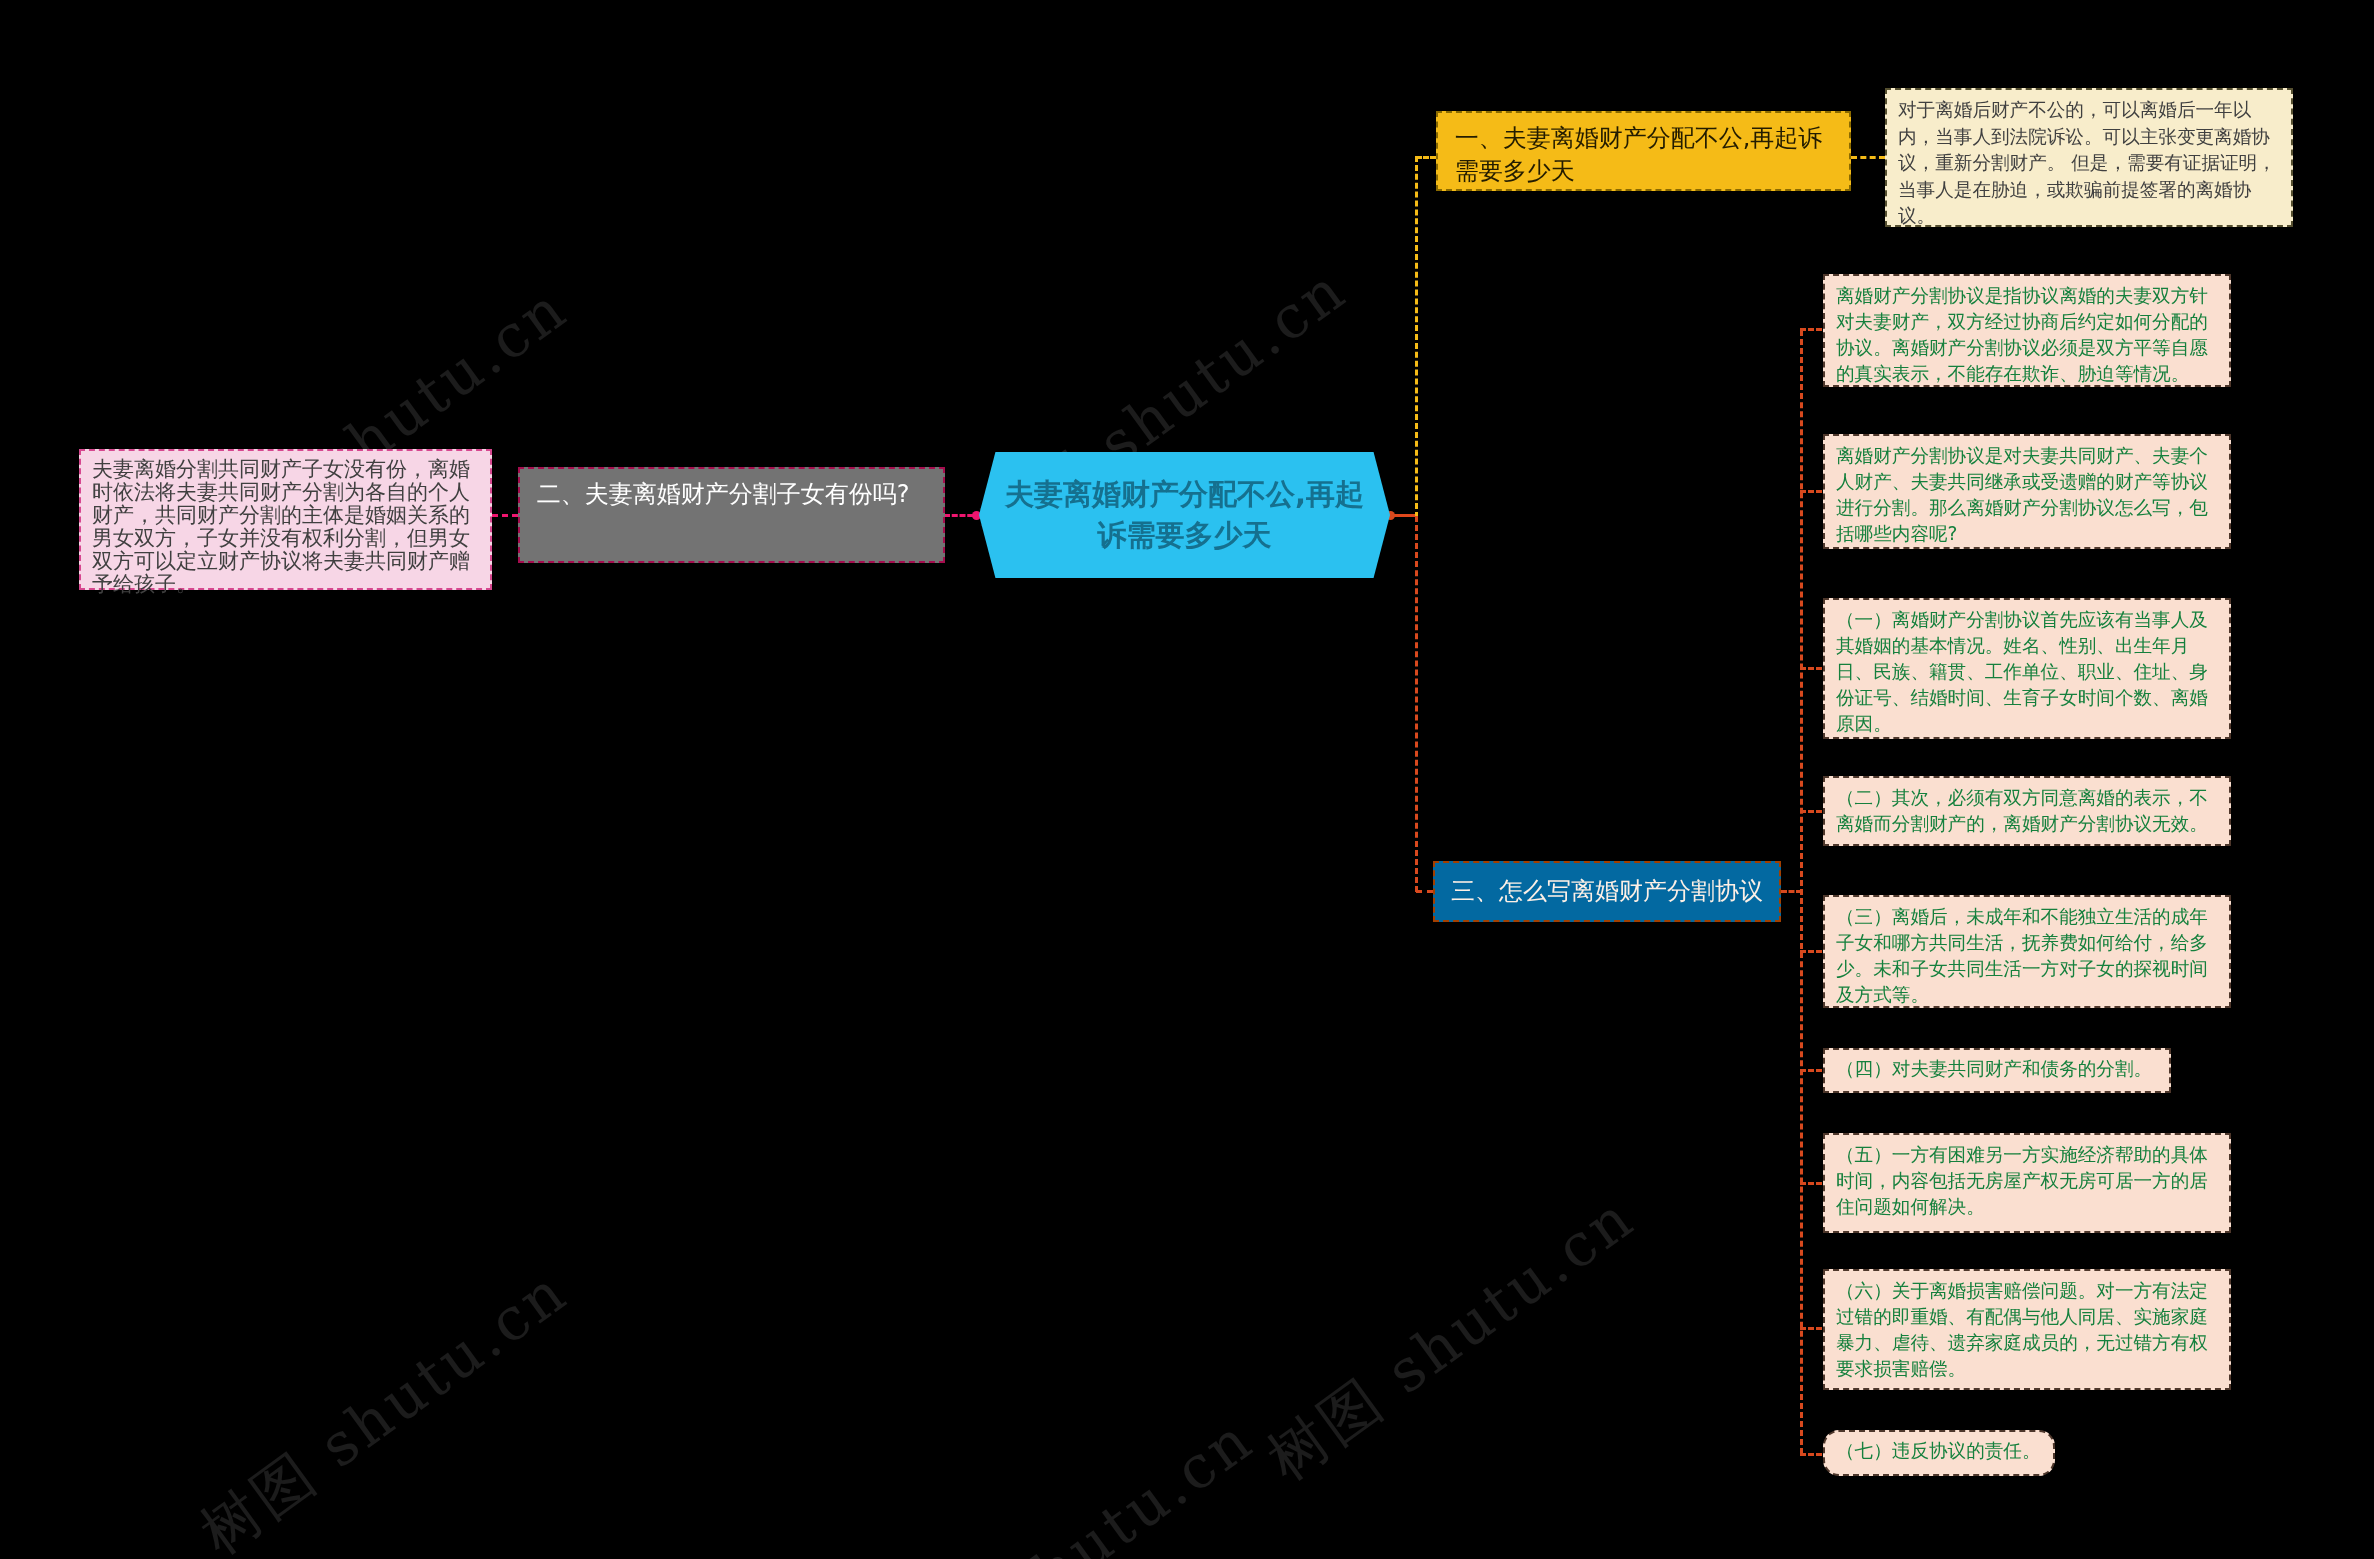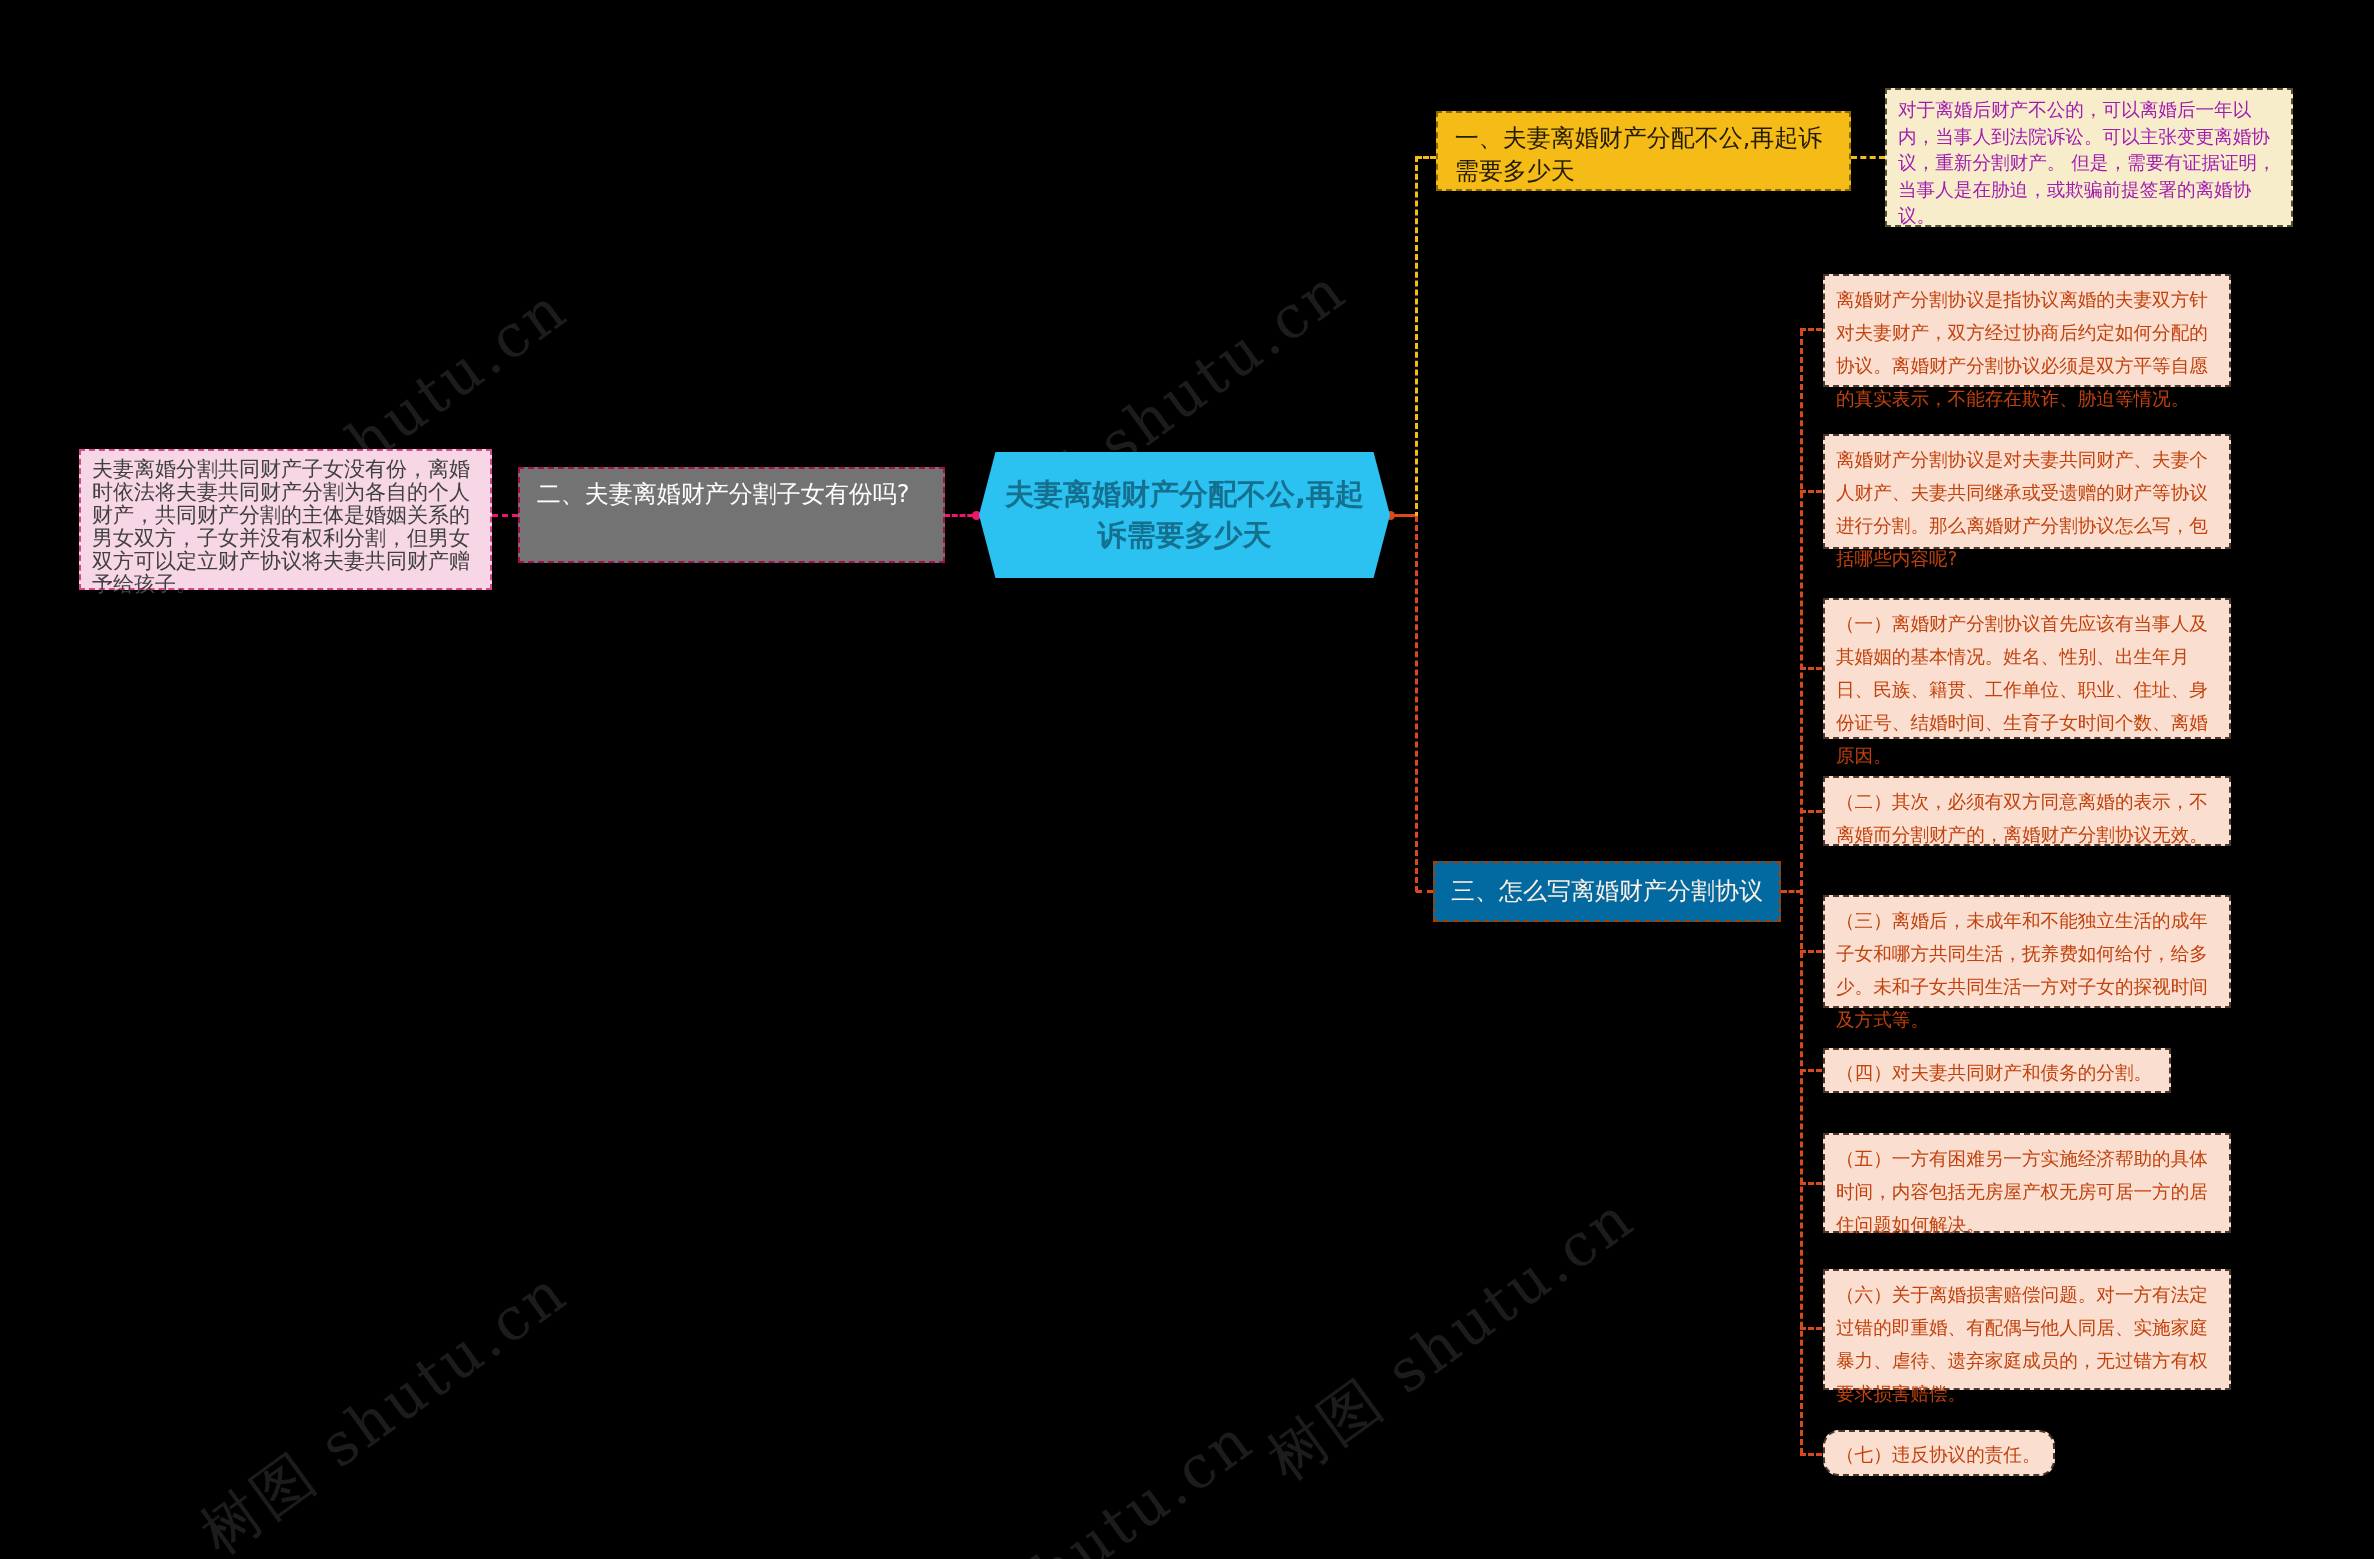--- a/index.html
+++ b/index.html
@@ -1,22 +1,22 @@
 <!DOCTYPE html>
 <html style="font-size:15px"><head>
 <meta charset="utf-8">
 <style>
   html,body{margin:0;padding:0;background:#000;}
   #canvas{position:relative;width:2375px;height:1559px;background:#000;overflow:hidden;
           font-family:"DejaVu Sans","Liberation Sans",sans-serif;}
   .abs{position:absolute;box-sizing:border-box;}
   
-  .note{background:#FADFD0;border:2.8px dashed #4e372b;color:#c2410c;
-        font-size:18.6px;line-height:33px;padding:7.4px 11px;}
-  .note-cream{background:#F8EDCB;border-color:#565030;color:#a21caf;}
+  .note{background:#FADFD0;border:2.8px dashed #4e372b;color:#15803d;
+        font-size:18.6px;line-height:26px;padding:7.4px 11px;}
+  .note-cream{background:#F8EDCB;border-color:#565030;color:#404040;}
   .note-pink{background:#F7D6E6;border-color:#d6478f;color:#404040;font-size:21px;line-height:23px;}
   
   .topic{font-size:24px;line-height:33px;padding:9.3px 16.7px;border:2.8px dashed transparent;}
   .topic-yellow{background:#F5BB17;border-color:#8a6a00;color:#231c00;}
   .topic-pink{background:#737373;border-color:#a50d4e;color:#ffffff;}
   .topic-orange{background:#0369a1;border-color:#a33f00;color:#fdf0e6;
                 display:flex;align-items:center;justify-content:center;}
   .root{background:#2BC1F0;color:#15708F;font-weight:bold;font-size:29px;line-height:41px;
         display:flex;align-items:center;justify-content:center;text-align:center;
         clip-path:polygon(4% 0,96% 0,100% 50%,96% 100%,4% 100%,0 50%);padding:0 24px;}

